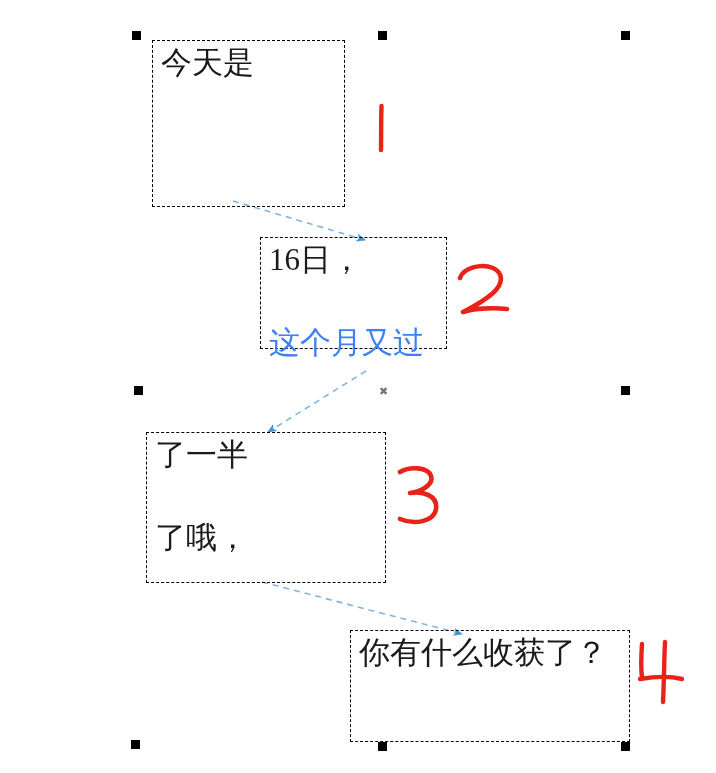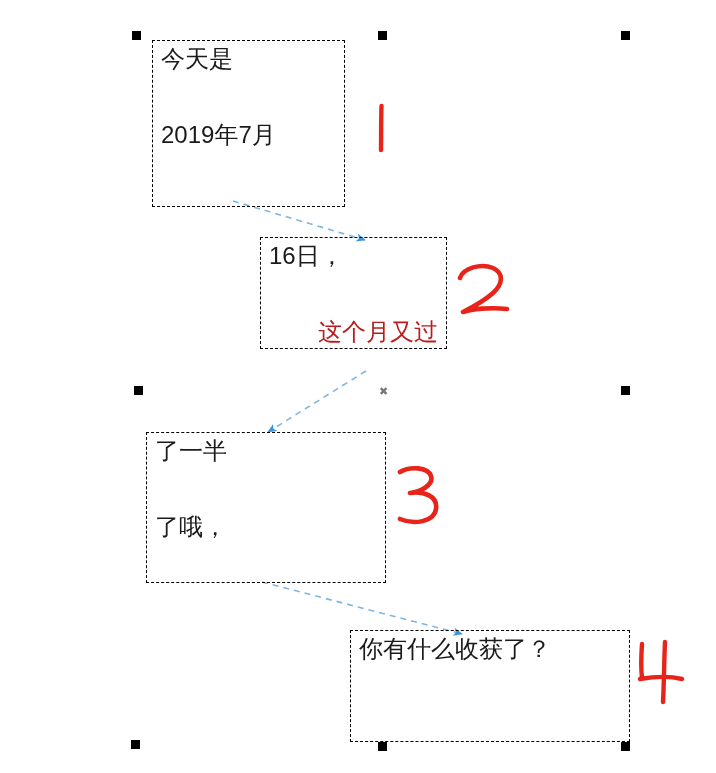--- a/index.html
+++ b/index.html
@@ -21,22 +21,22 @@
 
   
   .textbox {
     position: absolute;
     box-sizing: border-box;
     border: 1px dashed #000000;
     background: transparent;
     padding: 6px 8px 0 8px;
   }
   .tb-line {
-    font-family: Liberation Sans, sans-serif;
-    font-size: 24px;
+    font-family: Liberation Serif, serif;
+    font-size: 31px;
     line-height: 1.0;
     color: #1a1a1a;
     white-space: pre;
     letter-spacing: 0px;
   }
   .tb-gap {
     height: 52px;
   }
 
   
@@ -86,27 +86,26 @@
       </marker>
     </defs>
     <line id="conn-1" x1="233" y1="201" x2="365" y2="240" stroke="#7fb6e0" stroke-width="1.6" stroke-dasharray="6 5" marker-end="url(#arrowhead)"></line>
     <line id="conn-2" x1="366" y1="371" x2="268" y2="432" stroke="#7fb6e0" stroke-width="1.6" stroke-dasharray="6 5" marker-end="url(#arrowhead)"></line>
     <line id="conn-3" x1="262" y1="582" x2="462" y2="634" stroke="#7fb6e0" stroke-width="1.6" stroke-dasharray="6 5" marker-end="url(#arrowhead)"></line>
   </svg>
 
   <div class="textbox" id="tb1" style="left: 152px; top: 40px; width: 193px; height: 167px; border-color: rgb(0, 0, 0);">
     <div class="tb-line" style="color: rgb(26, 26, 26);">今天是</div>
     <div class="tb-gap"></div>
-    <div class="tb-line" style="color: rgb(26, 26, 26);">2019年7月</div>
   </div>
 
   <div class="textbox" id="tb2" style="left: 260px; top: 237px; width: 187px; height: 112px; border-color: rgb(0, 0, 0);">
     <div class="tb-line" style="color: rgb(26, 26, 26);">16日，</div>
     <div class="tb-gap"></div>
-    <div class="tb-line" style="color: #b91c1c; text-align: right;">这个月又过</div>
+    <div class="tb-line" style="color: #3b82f6;">这个月又过</div>
   </div>
 
   <div class="textbox" id="tb3" style="left: 146px; top: 432px; width: 240px; height: 151px; border-color: rgb(0, 0, 0);">
     <div class="tb-line" style="color: rgb(26, 26, 26);">了一半</div>
     <div class="tb-gap"></div>
     <div class="tb-line" style="color: rgb(26, 26, 26);">了哦，</div>
   </div>
 
   <div class="textbox" id="tb4" style="left: 350px; top: 630px; width: 280px; height: 112px; border-color: rgb(0, 0, 0);">
     <div class="tb-line" style="color: rgb(26, 26, 26);">你有什么收获了？</div>

